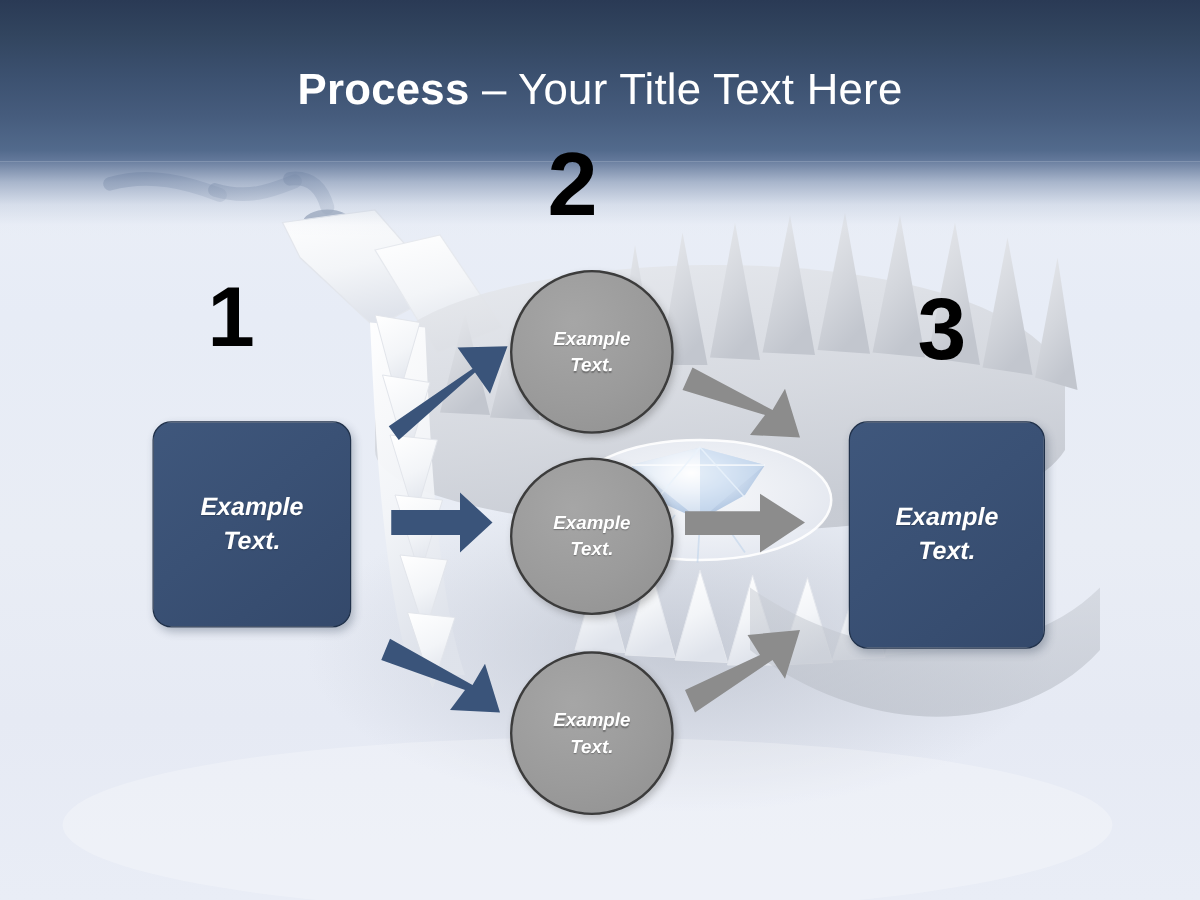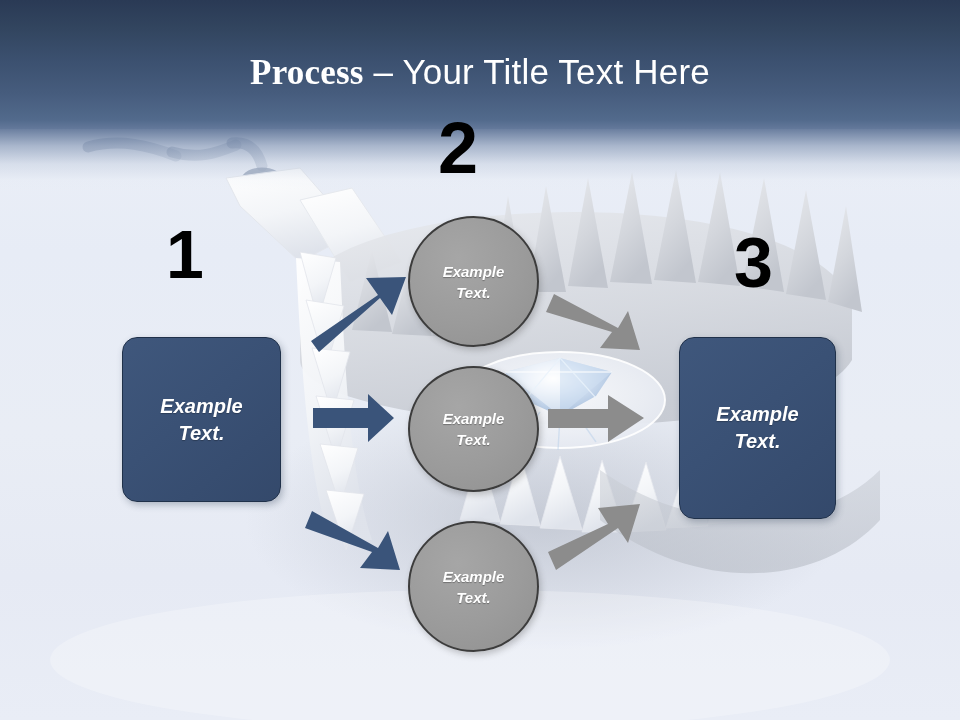--- a/index.html
+++ b/index.html
@@ -47,21 +47,21 @@
   #title {
     position: absolute; left: 0; top: 52px;
     width: 960px;
     text-align: center;
     font-size: 35px;
     color: #ffffff;
     letter-spacing: 0.2px;
     white-space: nowrap;
     z-index: 6;
   }
-  #title .bold { font-weight: bold; font-family: Liberation Serif, serif; }
+  #title .bold { font-weight: bold; }
   #title .light { font-weight: normal; }
 
   
   #art { position: absolute; left: 0; top: 0; width: 960px; height: 720px; z-index: 1; }
 
   
   .step-number {
     position: absolute;
     font-weight: bold;
     color: #000000;

